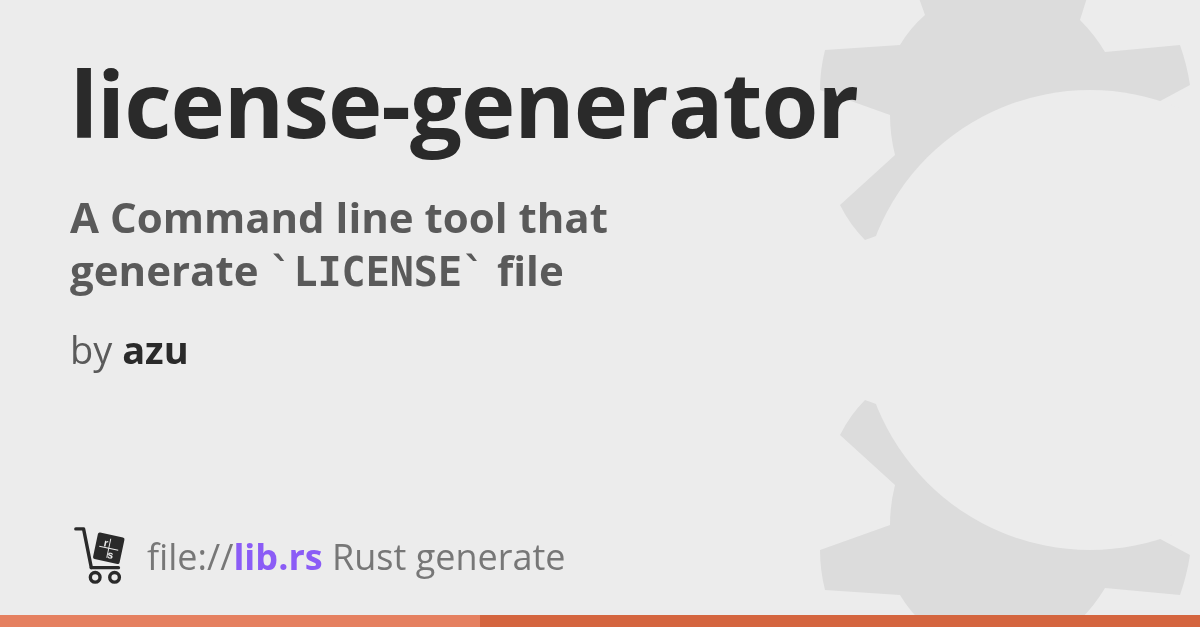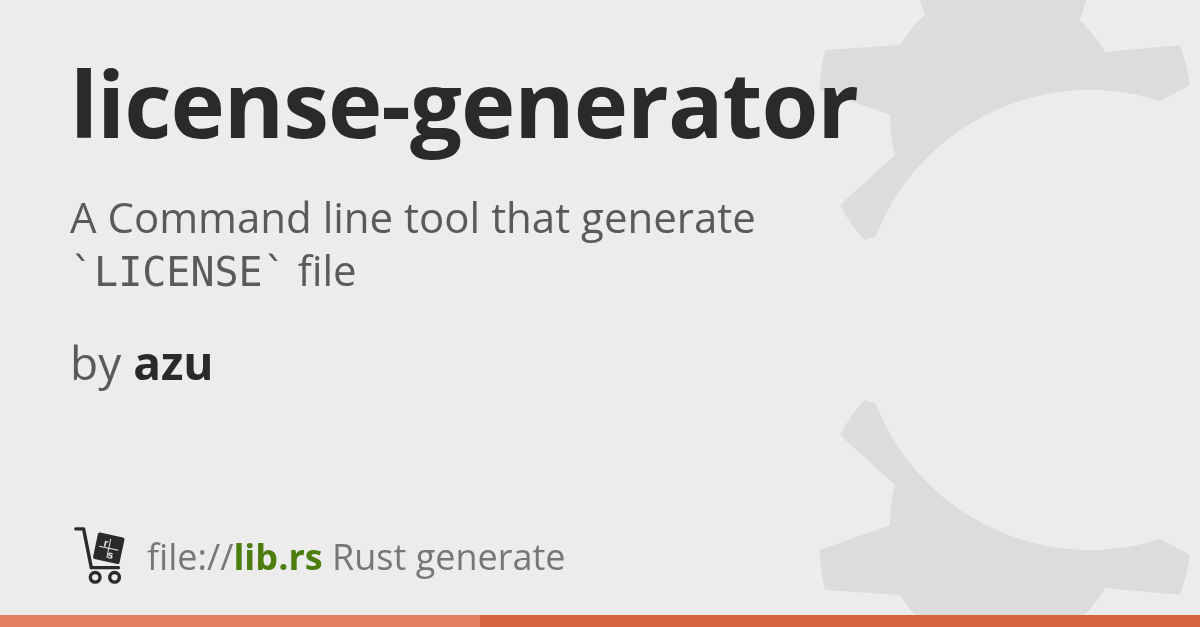--- a/index.html
+++ b/index.html
@@ -30,34 +30,34 @@
     }
     .title {
       font-size: 92px;
       font-weight: 700;
       color: #2a2a2a;
       letter-spacing: -1px;
       line-height: 1.05;
     }
     .description {
       font-size: 42px;
-      font-weight: 400;
+      font-weight: 700;
       color: #5a5a5a;
       margin-top: 38px;
       line-height: 1.28;
       max-width: 720px;
     }
     .description code {
       font-family: 'Consolas', 'Monaco', monospace;
       font-size: 40px;
     }
     .byline {
-      font-size: 46px;
+      font-size: 38px;
       color: #5a5a5a;
-      margin-top: 32px;
+      margin-top: 24px;
     }
     .byline .author {
       font-weight: 700;
       color: #2a2a2a;
     }
     .footer {
       position: absolute;
       bottom: 40px;
       left: 70px;
       display: flex;
@@ -72,21 +72,21 @@
       align-items: center;
       justify-content: center;
     }
     .url-text {
       font-size: 36px;
       color: #777;
       font-weight: 400;
     }
     .url-text .domain {
       font-weight: 700;
-      color: #4d7c0f;
+      color: #8b5cf6;
     }
     .bottom-bar {
       position: absolute;
       bottom: 0;
       left: 0;
       width: 100%;
       height: 12px;
       display: flex;
       z-index: 2;
     }

